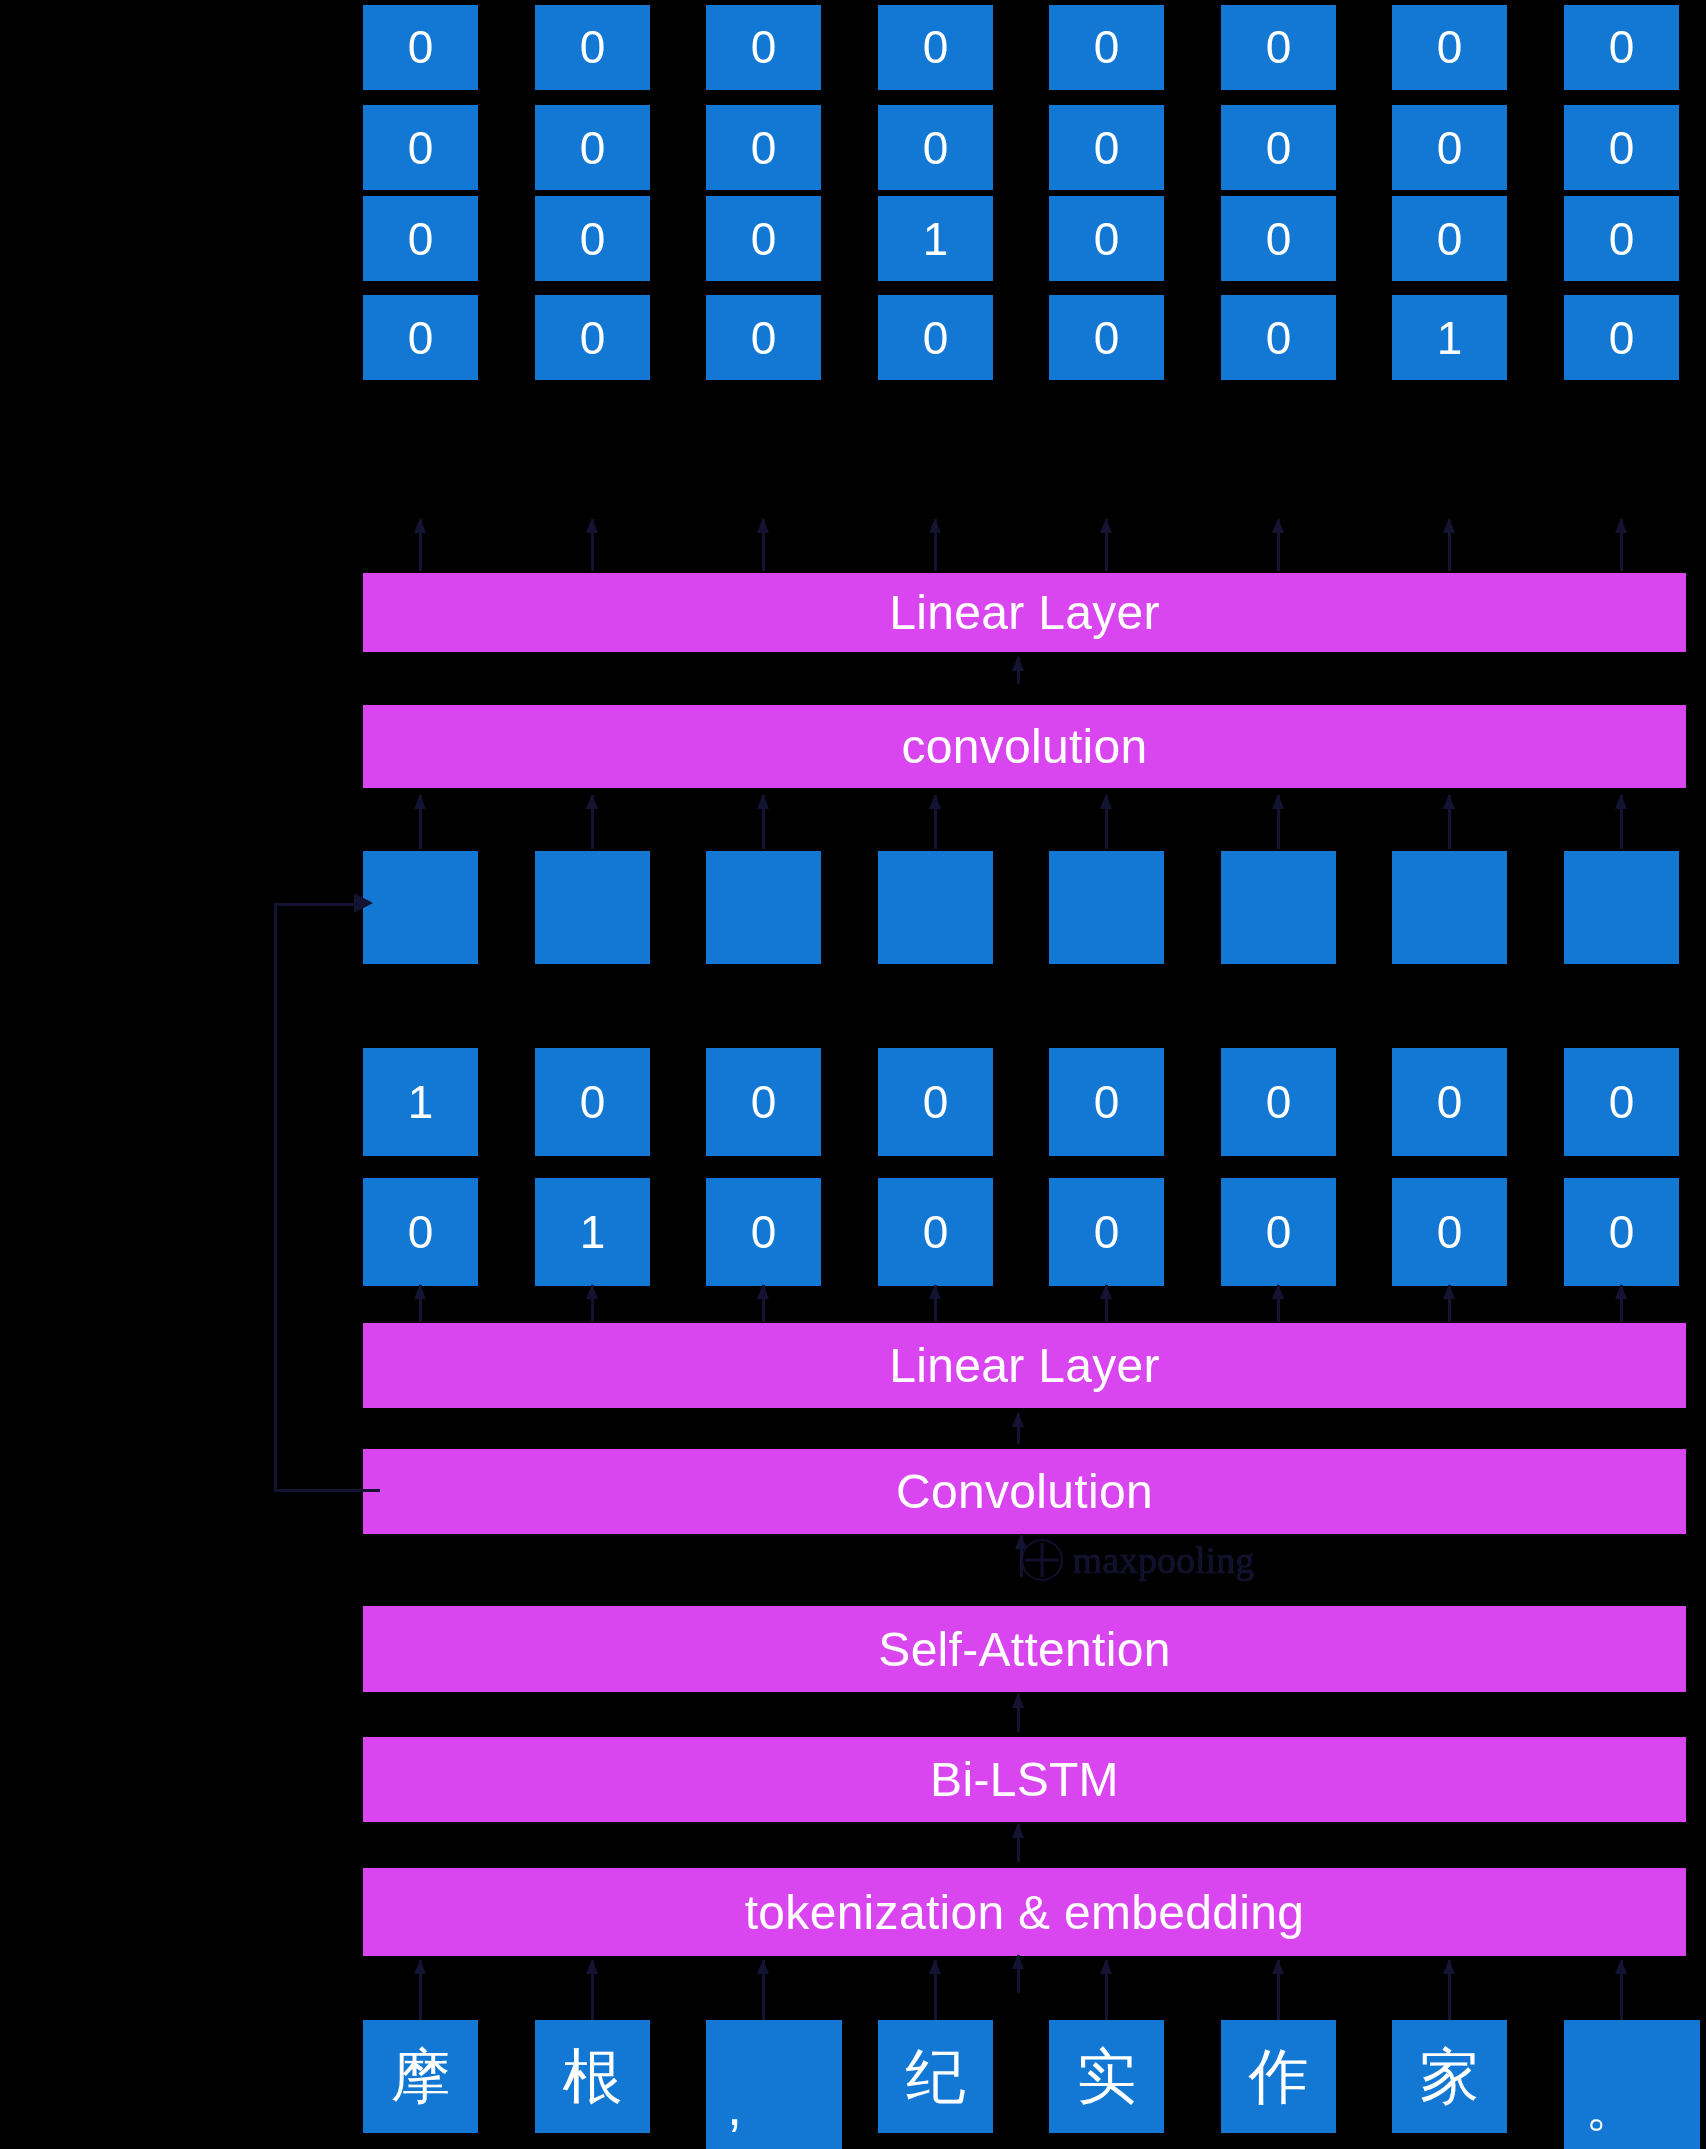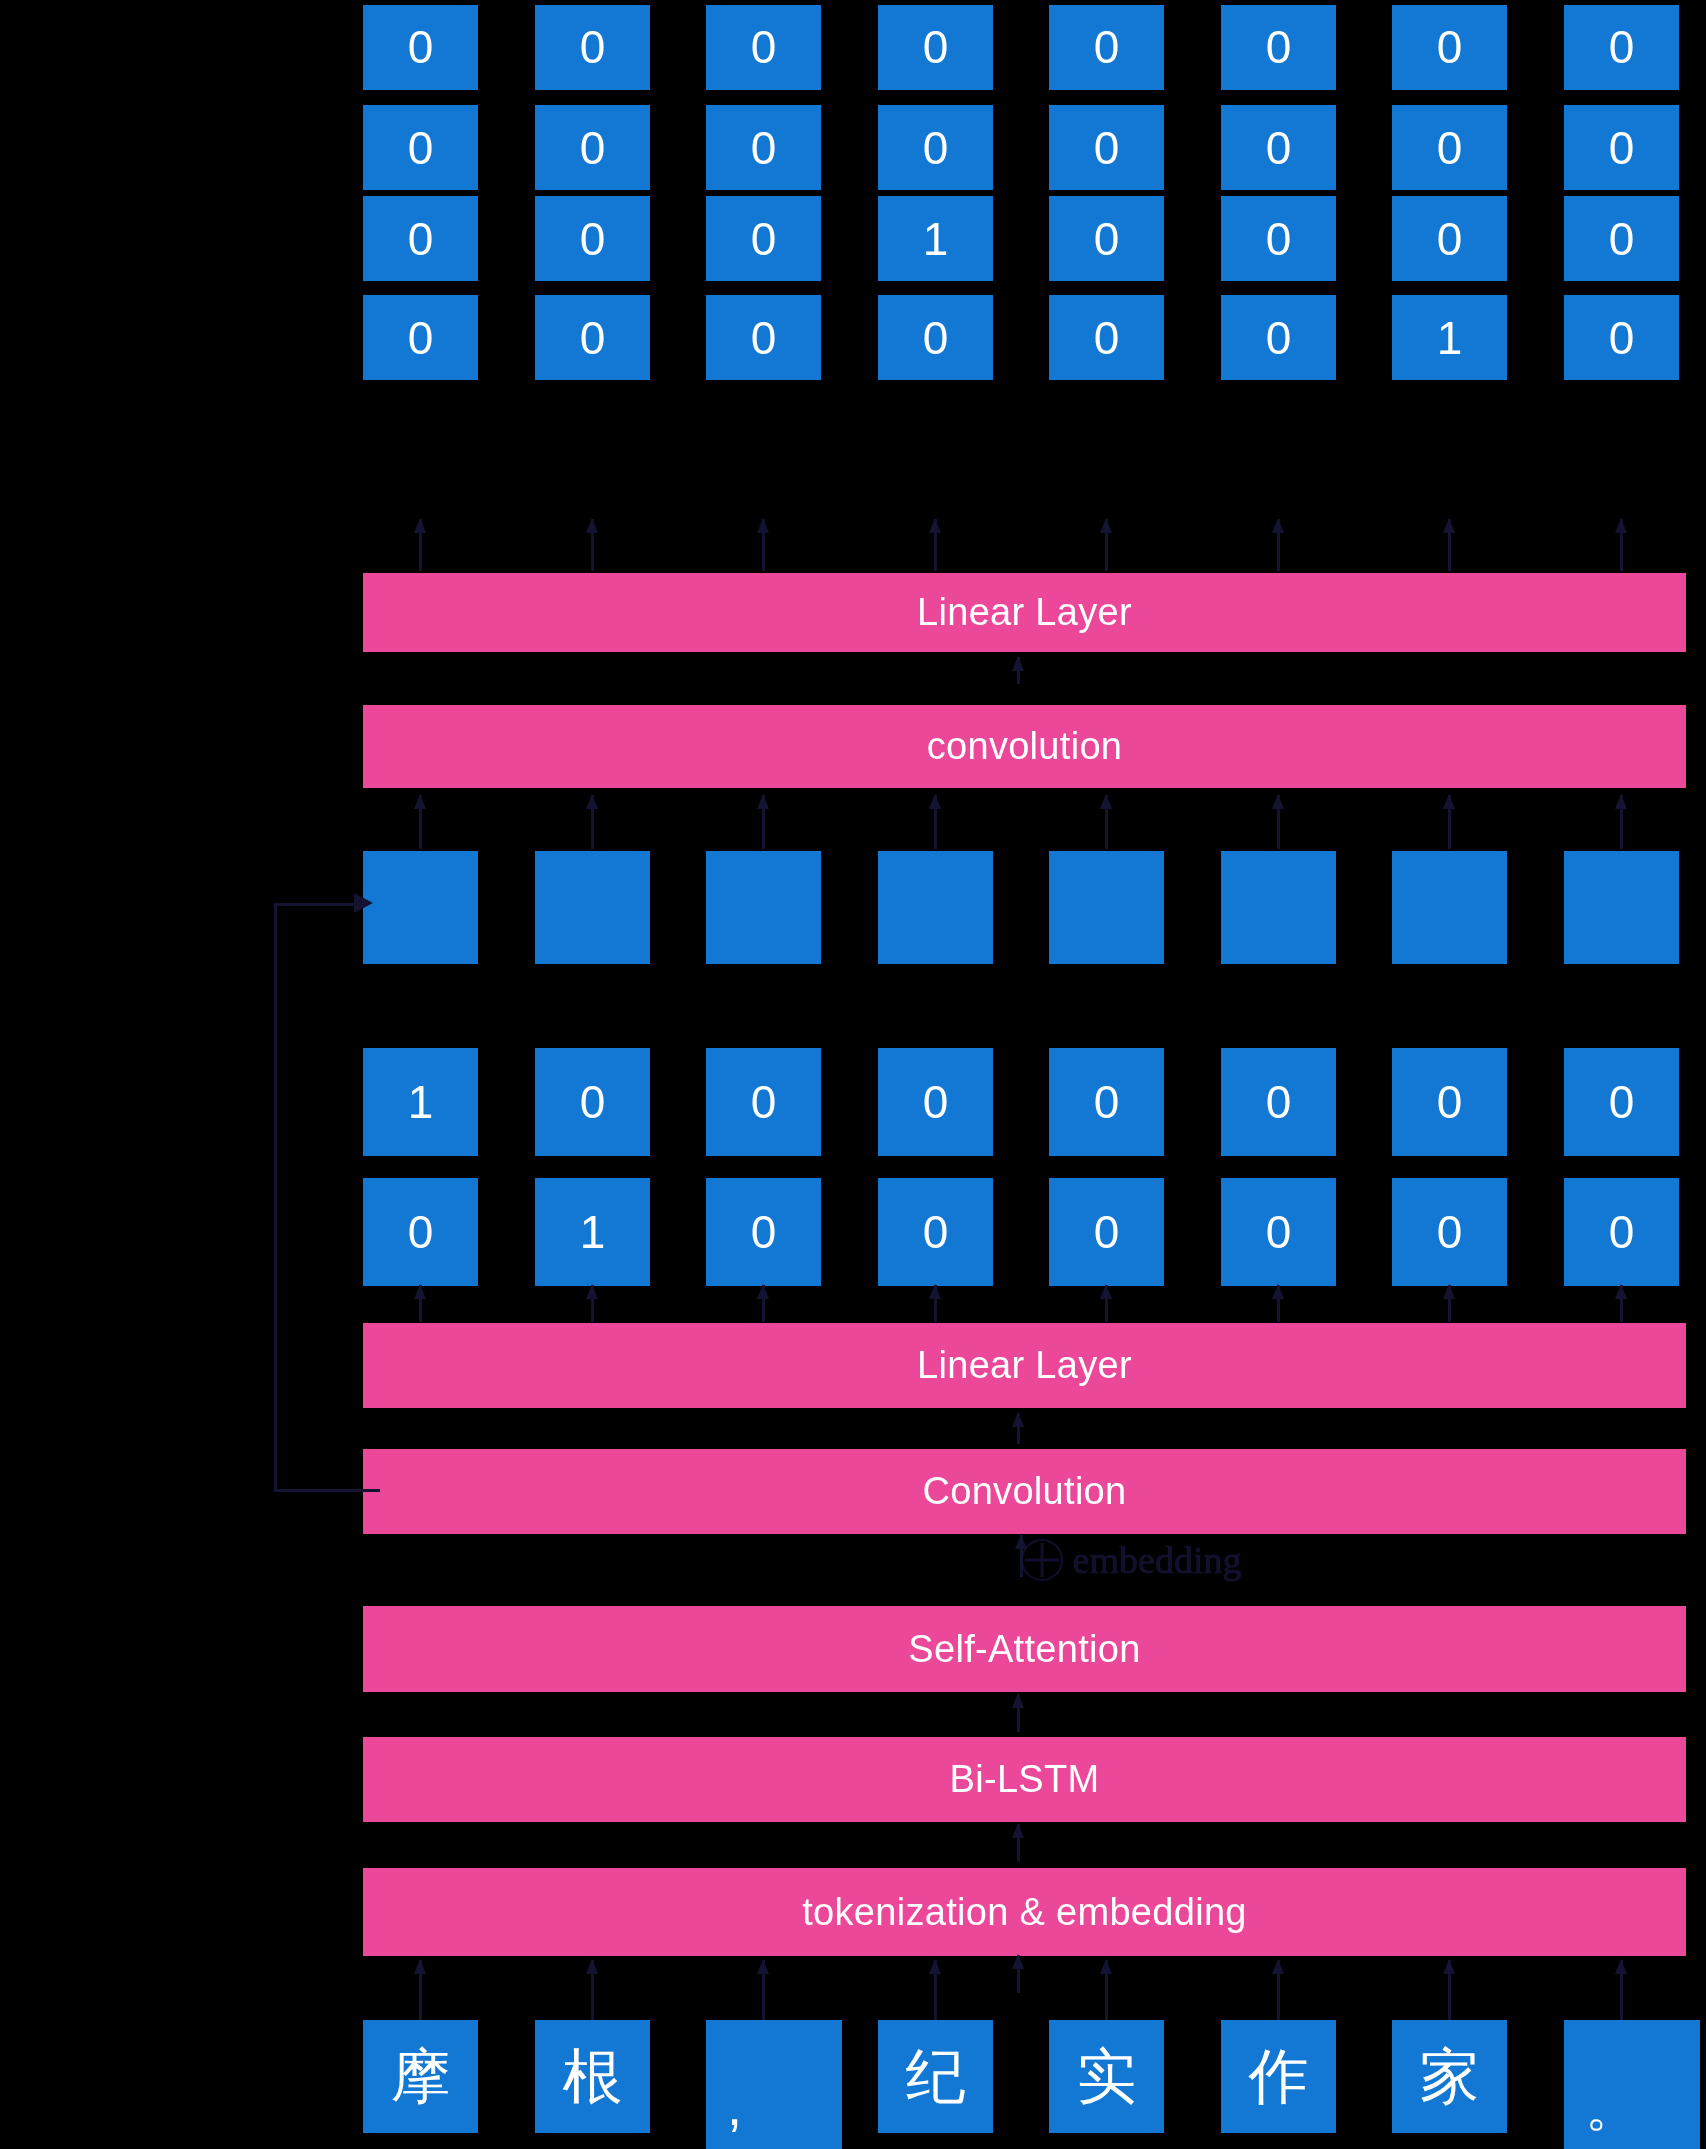--- a/index.html
+++ b/index.html
@@ -16,23 +16,23 @@
     display:flex;align-items:center;justify-content:center;
     color:#ffffff;font-size:44px;line-height:1;
     font-family:"Liberation Sans", sans-serif;
   }
   .cell.num{font-size:46px;}
   .cell.cjk{font-size:60px;}
   .cell.punct{font-size:54px;align-items:flex-end;justify-content:flex-start;padding:0 0 17.3px 21px;}
 
   
   .bar{
-    position:absolute;background:#ec4899;
+    position:absolute;background:#d946ef;
     display:flex;align-items:center;justify-content:center;
-    color:#fff;font-size:38px;letter-spacing:0.3px;
+    color:#fff;font-size:48px;letter-spacing:0.3px;
     font-family:"Liberation Sans", sans-serif;
   }
 
   
   .arrow{position:absolute;width:2.9px;background:#141432;}
   .arrow::after{
     content:"";position:absolute;left:50%;top:-1px;transform:translateX(-50%);
     width:0;height:0;border-left:6.7px solid transparent;border-right:6.7px solid transparent;
     border-bottom:15.4px solid #141432;
   }
@@ -152,21 +152,21 @@
     <div class="bar" style="left: 363px; top: 1449px; width: 1323px; height: 85px;">Convolution</div>
     <div class="bar" style="left: 363px; top: 1606px; width: 1323px; height: 86px; text-align: right;">Self-Attention</div>
     <div class="bar" style="left: 363px; top: 1737px; width: 1323px; height: 85px;">Bi-LSTM</div>
     <div class="bar" style="left: 363px; top: 1868px; width: 1323px; height: 88px;">tokenization &amp; embedding</div>
     <div class="arrow" style="left: 1017px; top: 1413px; height: 31px;"></div>
     <div class="arrow" style="left: 1017px; top: 1694px; height: 38px;"></div>
     <div class="arrow" style="left: 1017px; top: 1824px; height: 38px;"></div>
     <div class="arrow" style="left: 1017px; top: 1955px; height: 38px;"></div>
     <div class="annot" style="left: 1021px; top: 1538px;">
       <span class="oplus"></span>
-      <span>embedding</span>
+      <span>maxpooling</span>
     </div>
     <div class="arrow" style="left: 1020px; top: 1535px; height: 42px;"></div>
     <div class="arrow" style="left: 419px; top: 1960px; height: 60px;"></div>
     <div class="arrow" style="left: 591px; top: 1960px; height: 60px;"></div>
     <div class="arrow" style="left: 762px; top: 1960px; height: 60px;"></div>
     <div class="arrow" style="left: 934px; top: 1960px; height: 60px;"></div>
     <div class="arrow" style="left: 1105px; top: 1960px; height: 60px;"></div>
     <div class="arrow" style="left: 1277px; top: 1960px; height: 60px;"></div>
     <div class="arrow" style="left: 1448px; top: 1960px; height: 60px;"></div>
     <div class="arrow" style="left: 1620px; top: 1960px; height: 60px;"></div>

